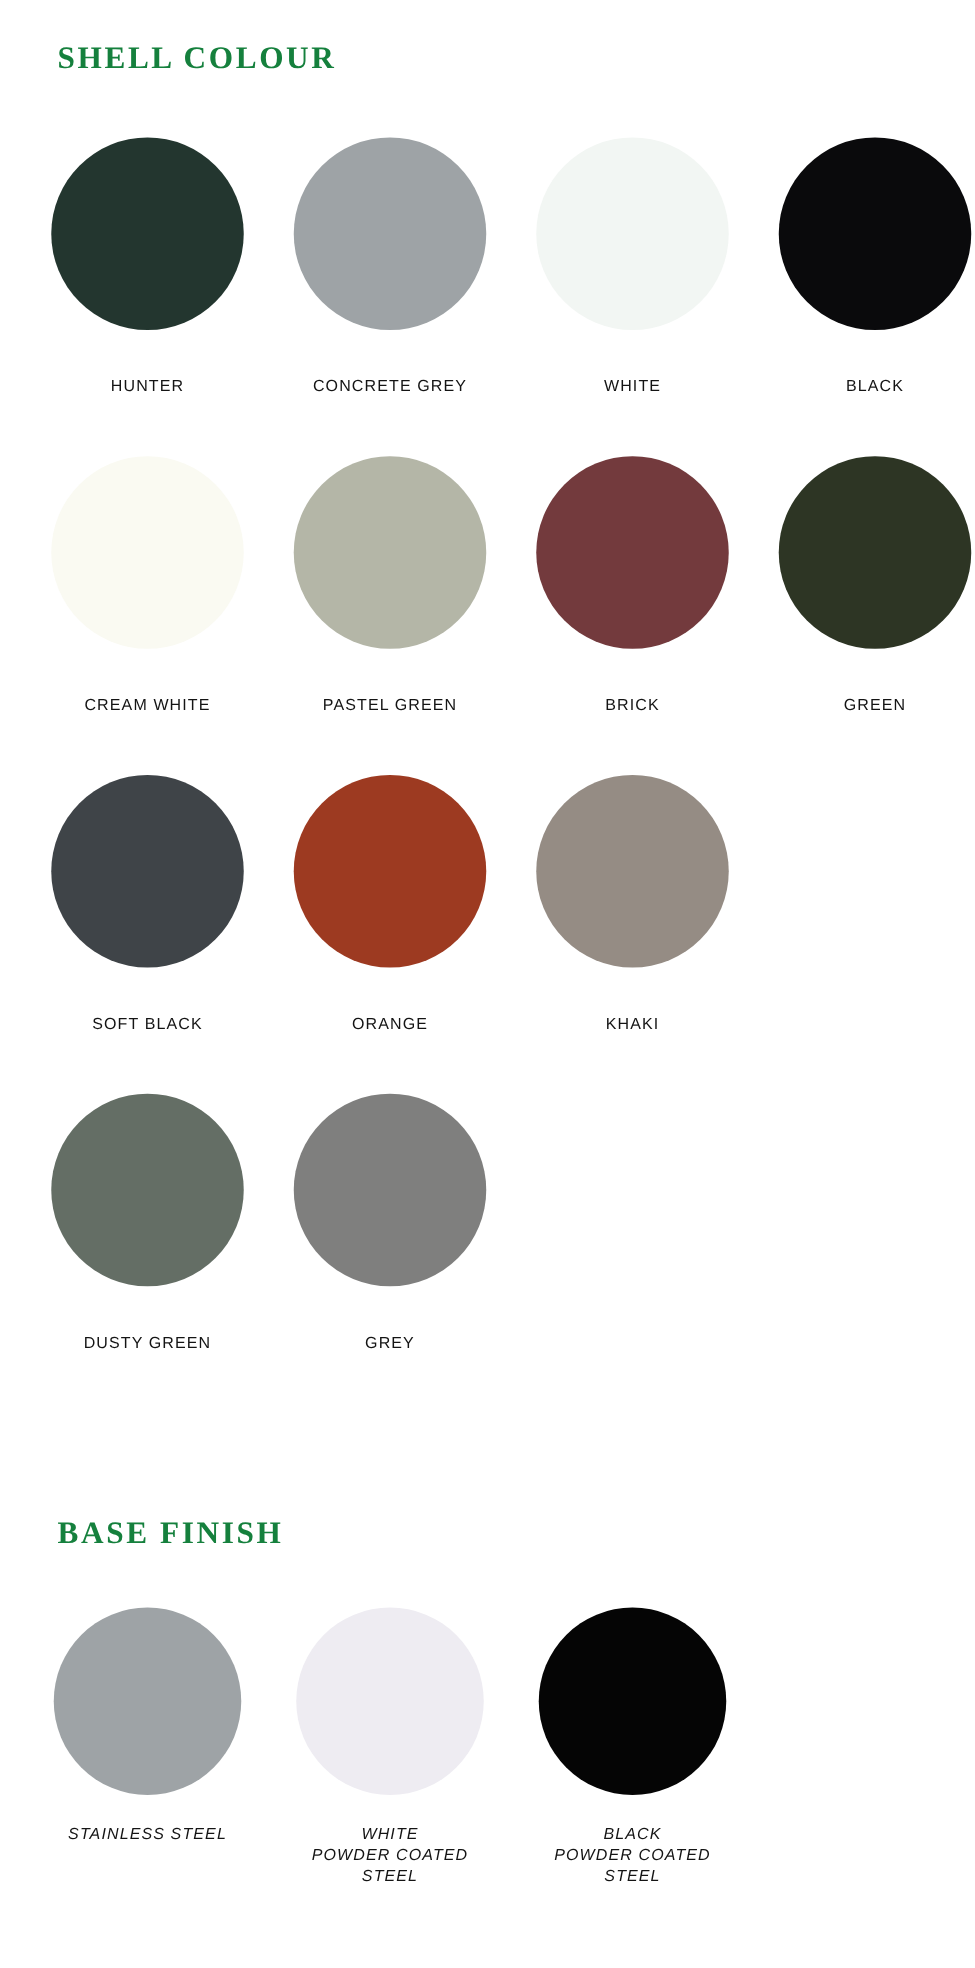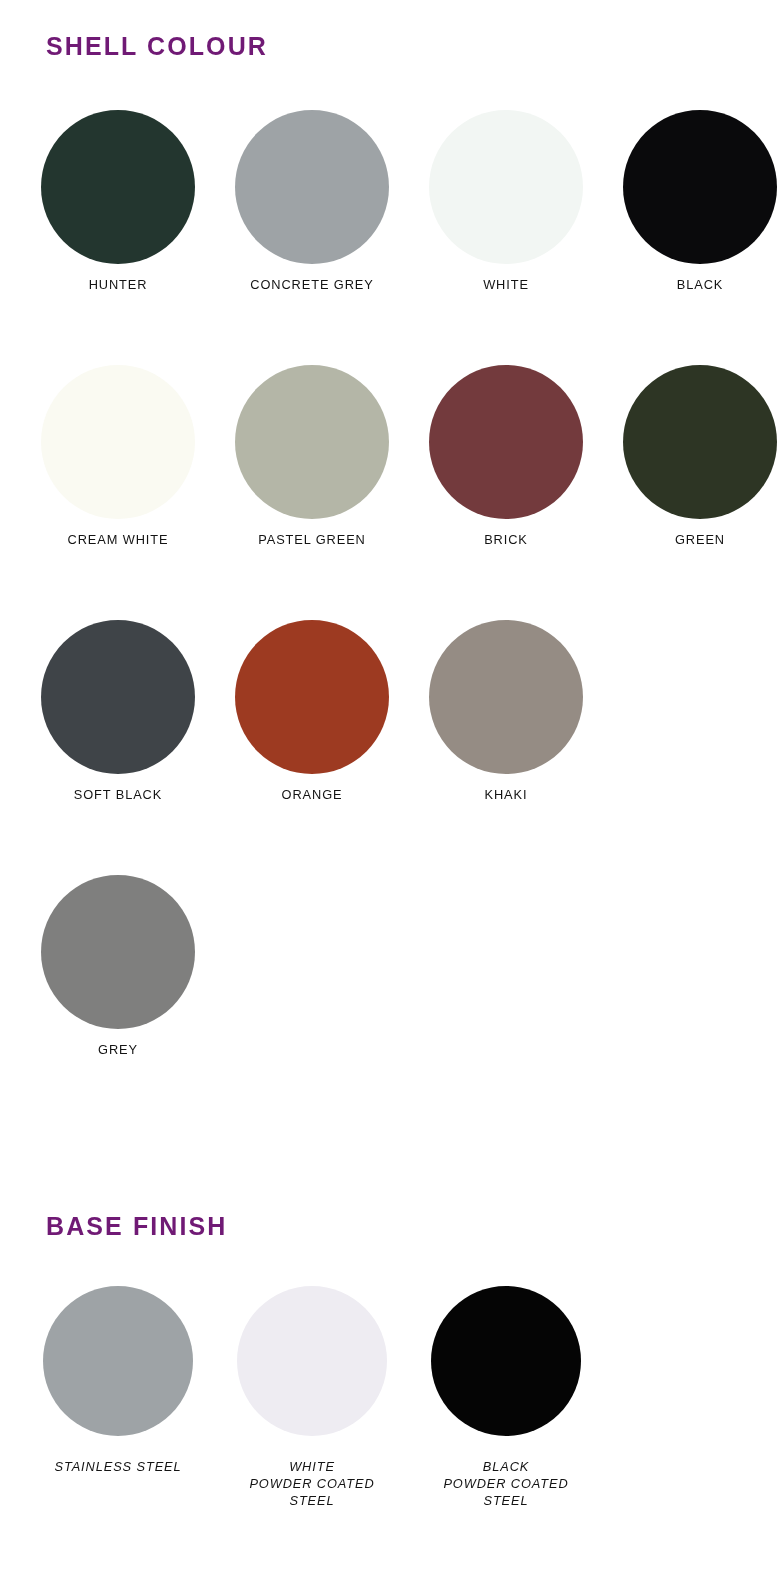--- a/index.html
+++ b/index.html
@@ -23,23 +23,24 @@
     padding: 0 0 0 0;
     overflow: hidden;
   }
   .section {
     position: relative;
   }
   .section-title {
     font-size: 25px;
     font-weight: bold;
     letter-spacing: 2.1px;
-    color: #701a75;
+    color: #15803d;
     text-transform: uppercase;
     line-height: 1;
+    font-family: Liberation Serif, serif;
   }
   #shell-section .section-title {
     position: absolute;
     left: 46px;
     top: 13px;
   }
   .swatch-grid {
     position: absolute;
     left: 0;
     top: 0;
@@ -59,21 +60,21 @@
     align-items: center;
     box-sizing: border-box;
   }
   .swatch-circle {
     width: 154px;
     height: 154px;
     border-radius: 50%;
     display: block;
   }
   .swatch-label {
-    margin-top: 12px;
+    margin-top: 36px;
     font-size: 12.8px;
     letter-spacing: 0.9px;
     color: #141414;
     text-align: center;
     text-transform: uppercase;
     line-height: 1.33;
     white-space: pre-line;
   }
 
   
@@ -172,20 +173,24 @@
             <div class="swatch-circle" style="background: rgb(157, 58, 33);"></div>
             <div class="swatch-label">ORANGE</div>
           </div>
           <div class="swatch-cell">
             <div class="swatch-circle" style="background: rgb(149, 140, 132);"></div>
             <div class="swatch-label">KHAKI</div>
           </div>
         </div>
         <div class="swatch-row">
           <div class="swatch-cell">
+            <div class="swatch-circle" style="background: rgb(100, 110, 101);"></div>
+            <div class="swatch-label">DUSTY GREEN</div>
+          </div>
+          <div class="swatch-cell">
             <div class="swatch-circle" style="background: rgb(127, 127, 126);"></div>
             <div class="swatch-label">GREY</div>
           </div>
         </div>
       </div>
   </section>
 
   <section class="section" id="base-section">
     <h2 class="section-title">BASE FINISH</h2>
     <div class="swatch-grid" id="base-grid">

